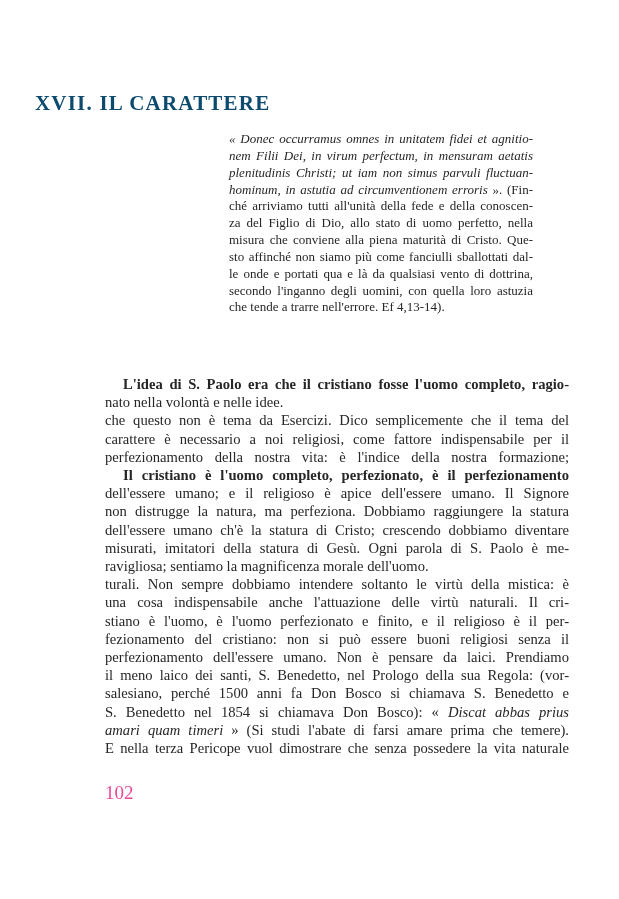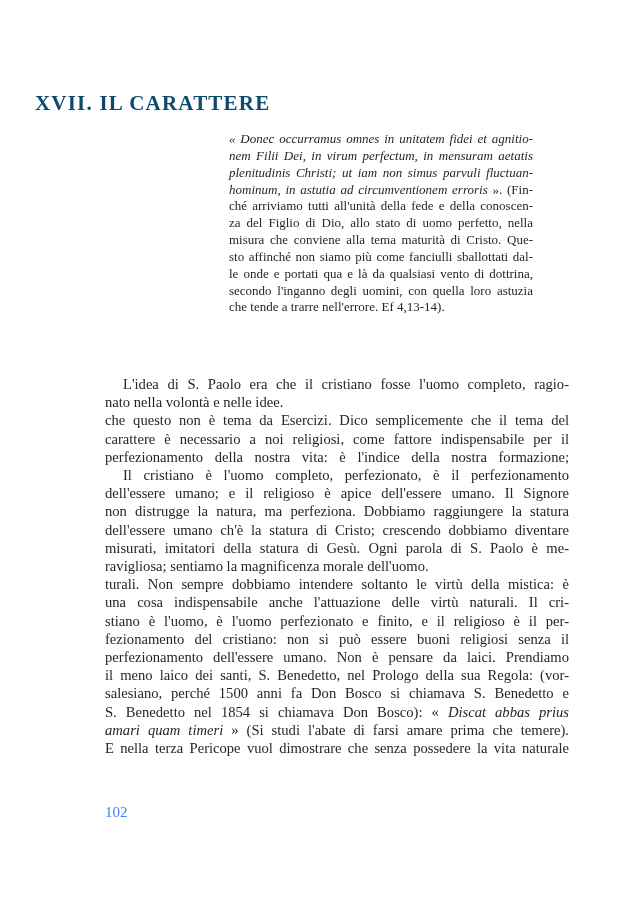--- a/index.html
+++ b/index.html
@@ -60,50 +60,50 @@
       margin: 0;
     }
     .body-text .line {
       display: block;
       text-align: justify;
       text-align-last: justify;
       white-space: nowrap;
     }
     .body-text .line.indent {
       padding-left: 18px;
+      font-weight: bold;
     }
     .body-text .line.last {
       text-align-last: left;
     }
     .body-text .it {
       font-style: italic;
       margin-top: 40px;
     }
     .page-number {
       position: absolute;
       top: 782px;
       left: 105px;
-      font-size: 15px;
-      color: #3b82f6;
-      margin-top: 22px;
+      font-size: 19px;
+      color: #ec4899;
     }
   </style>
 </head>
 <body>
 
 <h1 class="chapter-title">XVII. IL CARATTERE</h1>
 
 <div class="epigraph" id="epigraph">
     <span class="line"><span class="it">« Donec occurramus omnes in unitatem fidei et agnitio-</span></span>
     <span class="line"><span class="it">nem Filii Dei, in virum perfectum, in mensuram aetatis</span></span>
     <span class="line"><span class="it">plenitudinis Christi; ut iam non simus parvuli fluctuan-</span></span>
     <span class="line"><span class="it">hominum, in astutia ad circumventionem erroris</span><span> ». (Fin-</span></span>
     <span class="line"><span>ché arriviamo tutti all'unità della fede e della conoscen-</span></span>
     <span class="line"><span>za del Figlio di Dio, allo stato di uomo perfetto, nella</span></span>
-    <span class="line"><span>misura che conviene alla tema maturità di Cristo. Que-</span></span>
+    <span class="line"><span>misura che conviene alla piena maturità di Cristo. Que-</span></span>
     <span class="line"><span>sto affinché non siamo più come fanciulli sballottati dal-</span></span>
     <span class="line"><span>le onde e portati qua e là da qualsiasi vento di dottrina,</span></span>
     <span class="line"><span>secondo l'inganno degli uomini, con quella loro astuzia</span></span>
     <span class="line last"><span>che tende a trarre nell'errore. Ef 4,13-14).</span></span>
   </div>
 
 <div class="body-text" id="body-text">
     <span class="line indent"><span>L'idea di S. Paolo era che il cristiano fosse l'uomo completo, ragio-</span></span>
     <span class="line last"><span>nato nella volontà e nelle idee.</span></span>
     <span class="line"><span>che questo non è tema da Esercizi. Dico semplicemente che il tema del</span></span>

